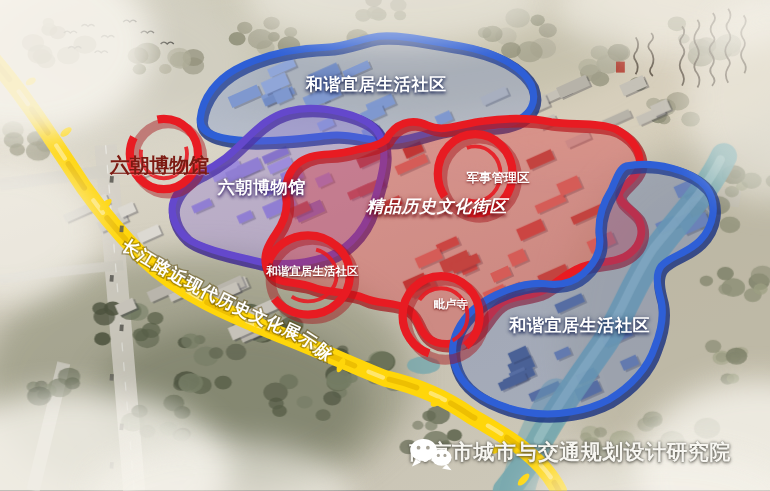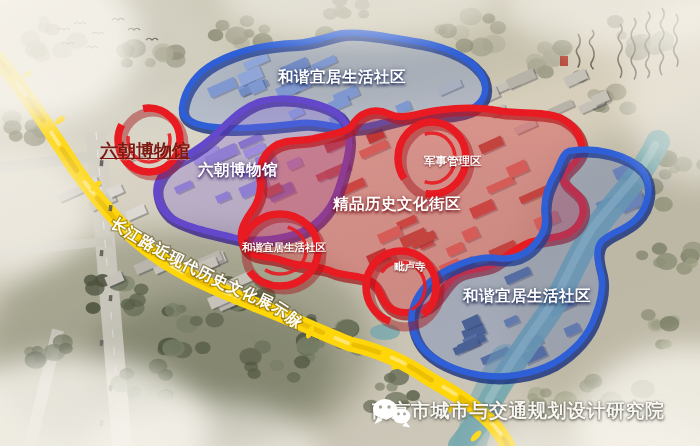--- a/index.html
+++ b/index.html
@@ -541,27 +541,27 @@
       <ellipse cx="360" cy="0" rx="140" ry="42" opacity=".55" filter="url(#soft)"></ellipse>
       <ellipse cx="620" cy="5" rx="120" ry="45" opacity=".6" filter="url(#soft)"></ellipse>
       <ellipse cx="698" cy="90" rx="75" ry="95" opacity=".5" filter="url(#soft)"></ellipse>
       <ellipse cx="690" cy="430" rx="115" ry="85" opacity=".8" filter="url(#soft)"></ellipse>
       <ellipse cx="600" cy="452" rx="120" ry="45" opacity=".55" filter="url(#soft)"></ellipse>
     </g>
   </svg>
 
   <div class="lbl zoneLbl shBlue" style="left:278px;top:69px;">和谐宜居生活社区</div>
   <div class="lbl zoneLbl shPurple" style="left:198px;top:162px;">六朝博物馆</div>
-  <div class="lbl zoneLbl shRed" style="left:333px;top:196px;">精品历史文化街区</div>
+  <div class="lbl zoneLbl shRed" style="left:333px;top:180px;font-style:italic;">精品历史文化街区</div>
   <div class="lbl zoneLbl shBlue" style="left:463px;top:288px;">和谐宜居生活社区</div>
 
   <div class="lbl lmk-liuchao" style="left:100px;top:141px;">六朝博物馆</div>
   <div class="lbl lmk" style="left:424px;top:155px;">军事管理区</div>
   <div class="lbl lmk lmk-meiyuan" style="left:242px;top:242px;">和谐宜居生活社区</div>
-  <div class="lbl lmk lmk-pilu" style="left:394px;top:261px;">毗卢寺</div>
+  <div class="lbl lmk lmk-pilu" style="left:394px;top:272px;">毗卢寺</div>
 
   <div id="footerBar">
     <svg width="40" height="32" viewBox="0 0 40 32">
       <ellipse cx="13" cy="11" rx="12" ry="10" fill="#ffffff"></ellipse>
       <path d="M6,19 l-3.5,7 l8,-3.5 z" fill="#ffffff"></path>
       <circle cx="8.5" cy="9" r="1.7" fill="#a5a195"></circle>
       <circle cx="17" cy="9" r="1.7" fill="#a5a195"></circle>
       <ellipse cx="29.5" cy="18" rx="9" ry="7.5" fill="#ffffff"></ellipse>
       <path d="M34,24 l4.5,5.5 l-8.5,-1.5 z" fill="#ffffff"></path>
       <circle cx="26.5" cy="16" r="1.4" fill="#a5a195"></circle>

